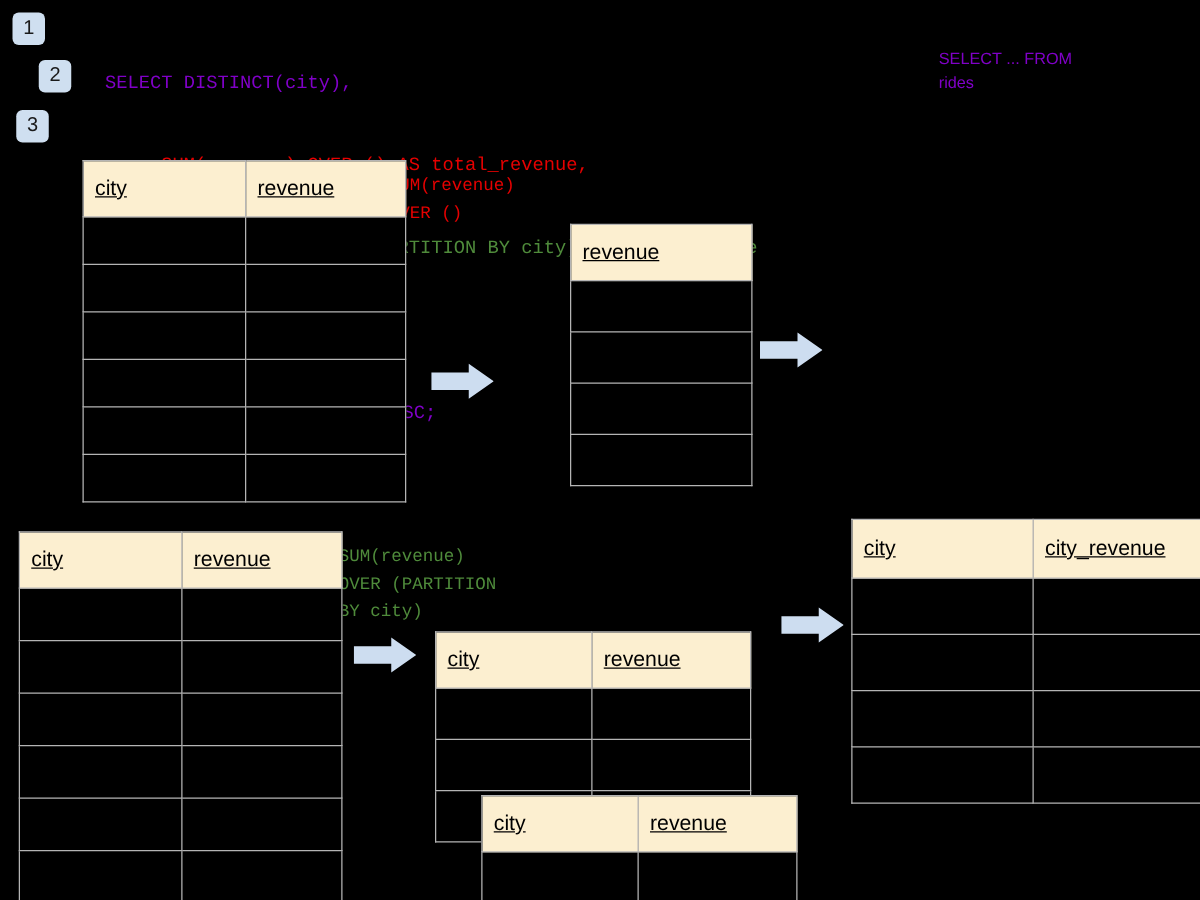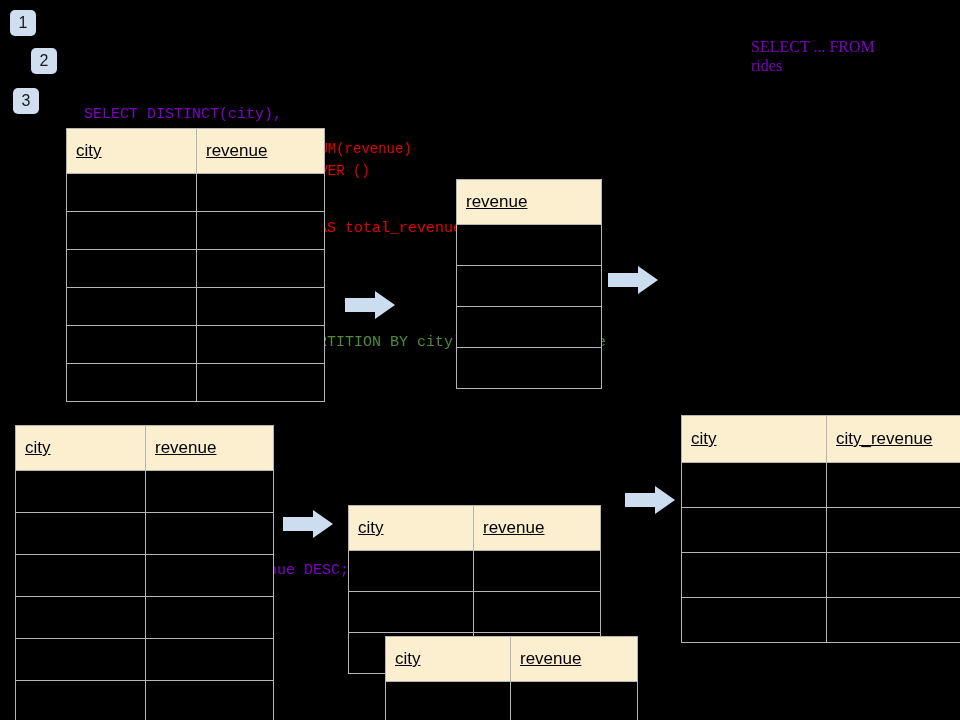--- a/index.html
+++ b/index.html
@@ -33,37 +33,37 @@
 
   
   .sql-block {
     position: absolute;
     font-family: "Liberation Mono", monospace;
     font-size: 15px;
     line-height: 22px;
     white-space: pre;
     letter-spacing: 0px;
   }
-  .sql-line { white-space: pre; margin-top: 48px; }
+  .sql-line { white-space: pre; }
   .c-purple { color: #8000c8; }
   .c-red    { color: #e60000; }
   .c-green  { color: #4f8b3b; }
 
   
   .annot {
     position: absolute;
     font-family: "Liberation Mono", monospace;
     font-size: 14px;
     line-height: 22px;
     white-space: pre;
   }
   .annot-small {
     position: absolute;
-    font-family: Liberation Serif, serif;
-    font-size: 16px;
+    font-family: Liberation Sans, sans-serif;
+    font-size: 13px;
     line-height: 19px;
     white-space: pre;
   }
 
   
   .tbl {
     position: absolute;
     border-collapse: collapse;
     table-layout: fixed;
     background: #000000;
@@ -105,20 +105,23 @@
     <div class="sql-line c-purple" style="padding-left:22px;">FROM rides</div>
     <div class="sql-line c-purple" style="padding-left:22px;">ORDER by city_revenue DESC;</div>
   </div>
 
   <div class="annot-small c-purple" style="left:751px; top:37px;">SELECT ... FROM
 rides</div>
 
   <div class="annot c-red" style="left:311px; top:138px;">SUM(revenue)
 OVER ()</div>
 
+  <div class="annot c-green" style="left:271px; top:435px;">SUM(revenue)
+OVER (PARTITION
+BY city)</div>
 
   <table class="tbl" style="left:66px; top:128px; width:238px;">
     <tbody>
         <tr>
       <td class="hdr" style="width:120px; height:36px;">city</td>
       <td class="hdr" style="width:118px; height:36px;">revenue</td>
     </tr>
     <tr>
       <td style="height:37px;"></td>
       <td style="height:37px;"></td>

